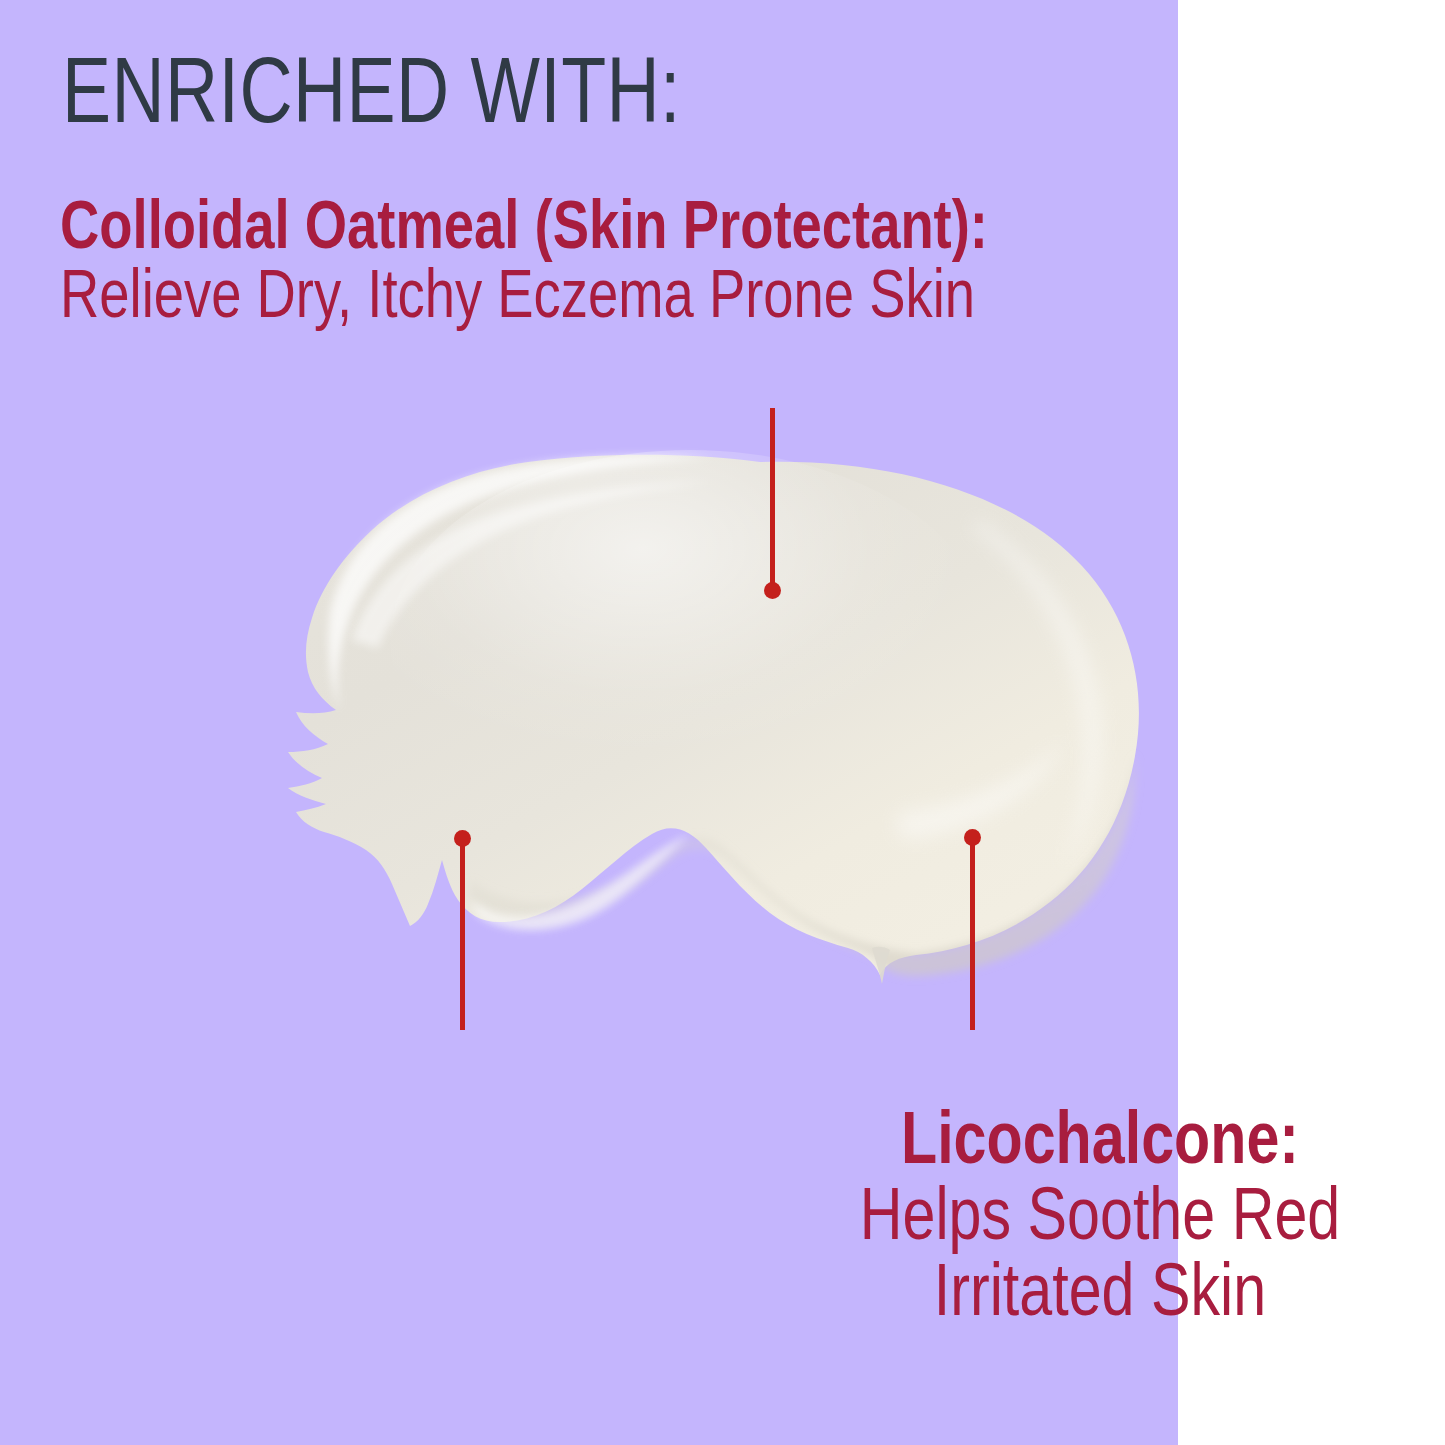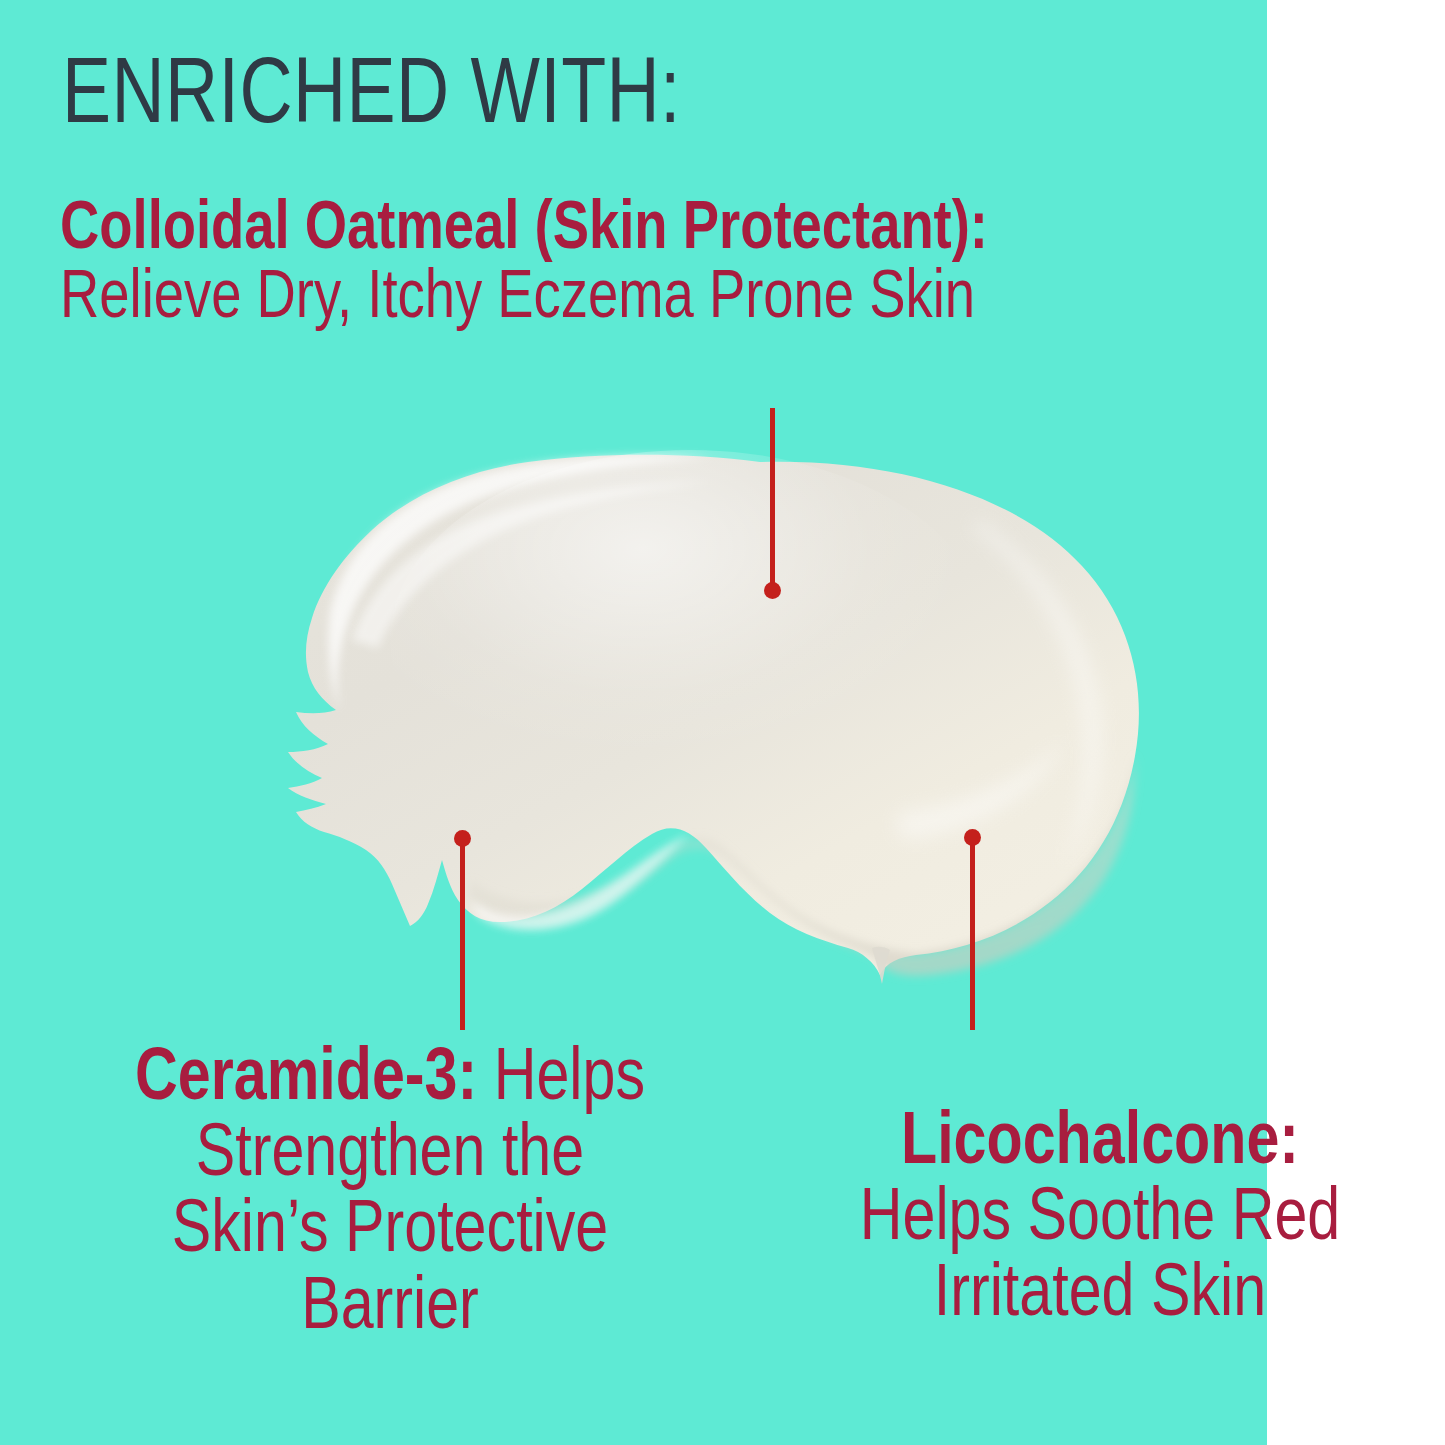--- a/index.html
+++ b/index.html
@@ -10,23 +10,23 @@
   body {
     width: 1445px;
     height: 1445px;
     overflow: hidden;
     font-family: "Liberation Sans", sans-serif;
     -webkit-font-smoothing: antialiased;
   }
 
   #infographic {
     position: relative;
-    width: 1267px;
+    width: 1178px;
     height: 1445px;
-    background: #5eead4;
+    background: #c4b5fd;
   }
 
   
   .enriched-heading {
     position: absolute;
     left: 62px;
     top: 44px;
     font-family: "Liberation Sans Narrow", "Liberation Sans", sans-serif;
     font-size: 92px;
     line-height: 1.0;
@@ -268,28 +268,20 @@
       Z" fill="#dedad0" opacity="0.9"></path>
   </svg>
 
   <div class="enriched-heading">ENRICHED WITH:</div>
 
   <div class="ingredient-block" id="block-oatmeal">
     <span class="ing-line ing-strong">Colloidal Oatmeal (Skin Protectant):</span>
     <span class="ing-line ing-normal">Relieve Dry, Itchy Eczema Prone Skin</span>
   </div>
 
-  <div class="ingredient-block" id="block-ceramide">
-    <span class="ing-line">
-      <b class="ing-strong">Ceramide-3:</b><span>&nbsp;</span><span class="ing-normal">Helps</span>
-    </span>
-    <span class="ing-line ing-normal">Strengthen the</span>
-    <span class="ing-line ing-normal">Skin’s Protective</span>
-    <span class="ing-line ing-normal">Barrier</span>
-  </div>
 
   <div class="ingredient-block" id="block-licochalcone">
     <span class="ing-line ing-strong">Licochalcone:</span>
     <span class="ing-line ing-normal">Helps Soothe Red</span>
     <span class="ing-line ing-normal">Irritated Skin</span>
   </div>
 
   <div class="pointer" id="pointer-oatmeal">
     <div class="pointer-line"></div>
     <div class="pointer-dot"></div>

